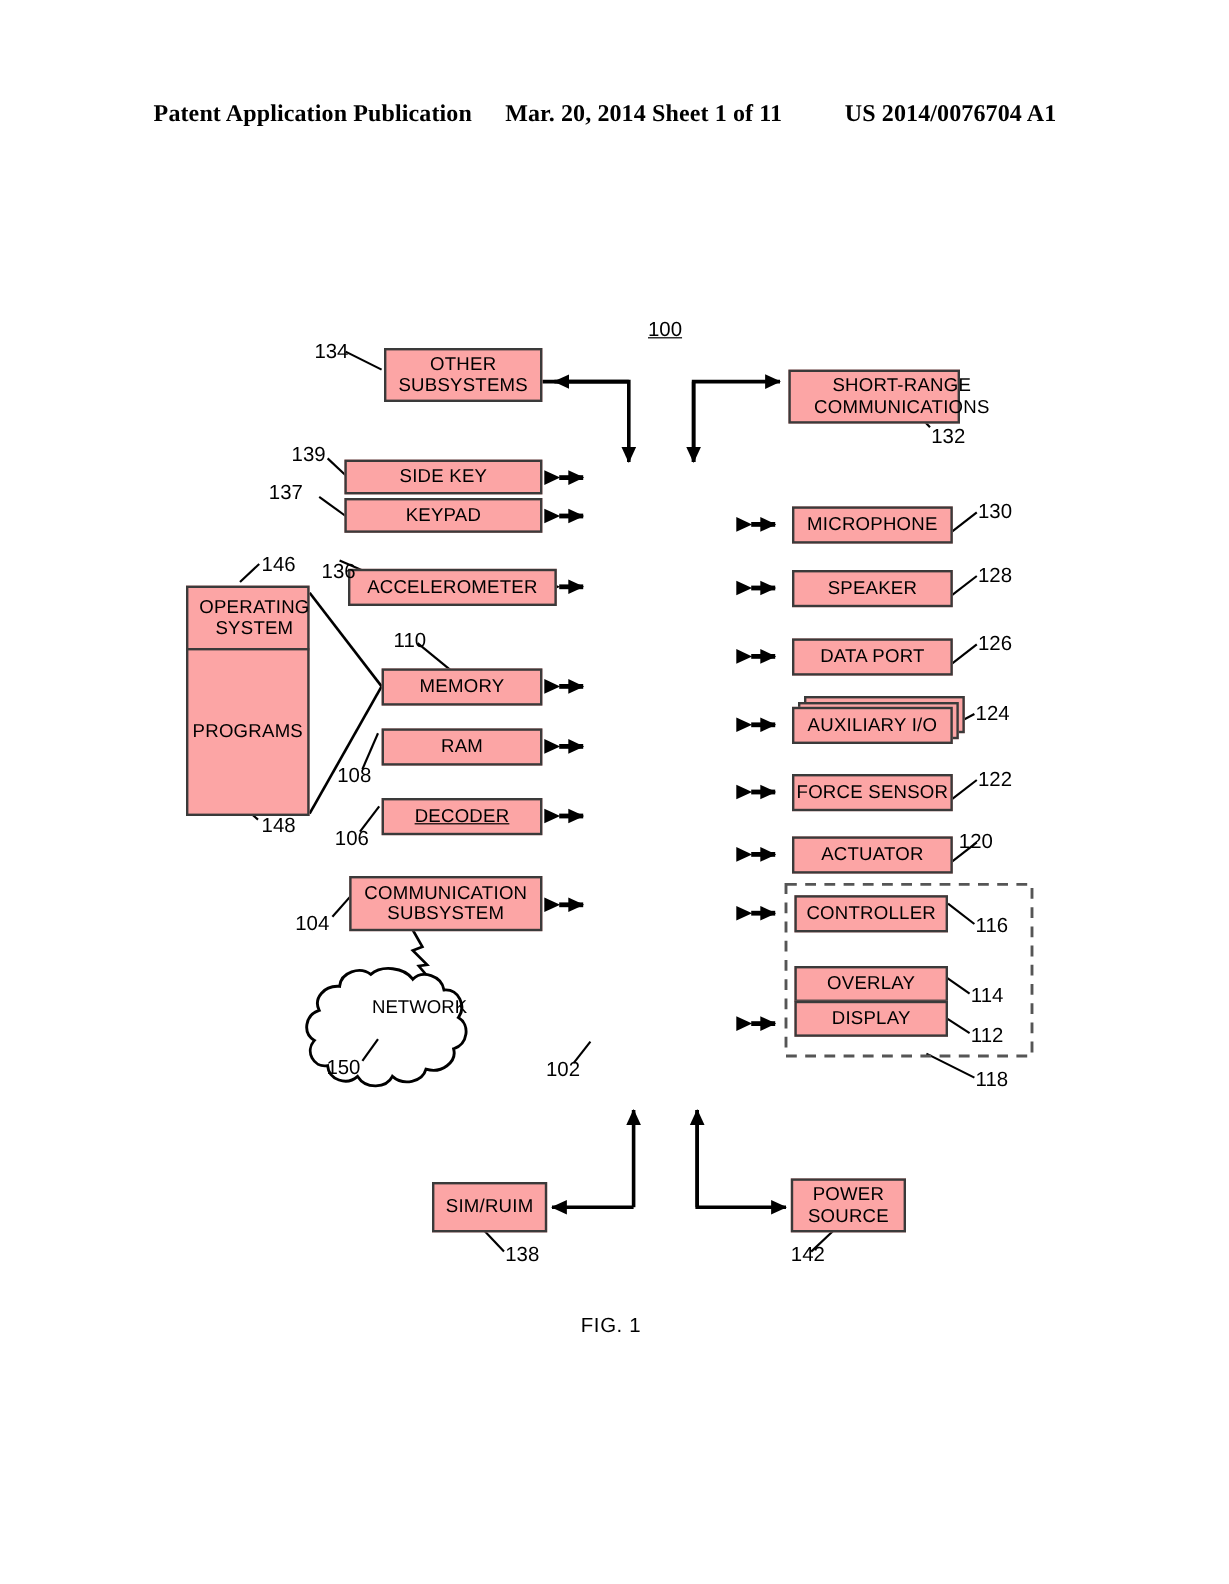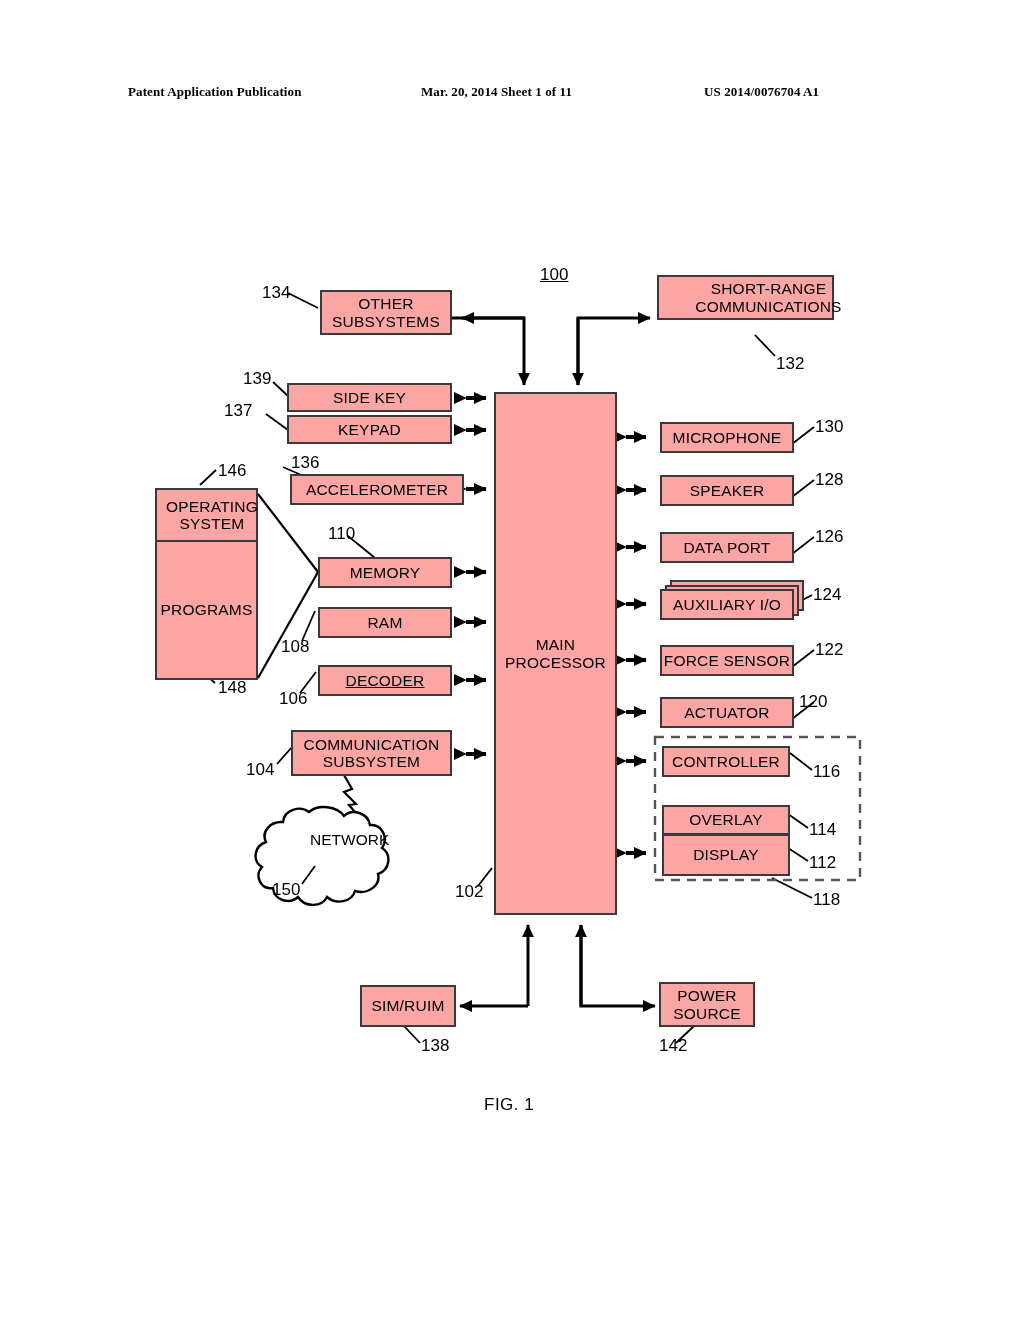--- a/index.html
+++ b/index.html
@@ -17,21 +17,21 @@
   }
   
   #page-header {
     position: absolute;
     top: 84px;
     left: 0;
     width: 1024px;
     height: 32px;
     font-family: "Liberation Serif", serif;
     font-weight: bold;
-    font-size: 13px;
+    font-size: 20px;
     letter-spacing: 0.1px;
     white-space: nowrap;
   }
   #page-header .hdr-left   { position: absolute; left: 128px; top: 0; }
   #page-header .hdr-mid    { position: absolute; left: 421px; top: 0; }
   #page-header .hdr-right  { position: absolute; left: 704px; top: 0; }
 
   
   #figure {
     position: absolute;
@@ -227,21 +227,21 @@
   </svg>
 
   <div class="nbox" style="left:320px; top:290px; width:132px; height:45px;">
     <div>
       <span>OTHER</span>
       <span>SUBSYSTEMS</span>
     </div>
   </div>
   <div class="ref" style="left:262px; top:283px;">134</div>
 
-  <div class="nbox" style="left:657px; top:275px; width:177px; height:45px;padding-left:46px;">
+  <div class="nbox" style="left:657px; top:308px; width:143px; height:45px;padding-left:46px;">
     <div>
       <span>SHORT-RANGE</span>
       <span>COMMUNICATIONS</span>
     </div>
   </div>
   <div class="ref" style="left:776px; top:354px;">132</div>
 
   <div class="sys-num" style="left:540px; top:265px;">100</div>
 
   <div class="nbox" style="left:287px; top:383px; width:165px; height:29px;">
@@ -250,21 +250,21 @@
   <div class="ref" style="left:243px; top:369px;">139</div>
 
   <div class="nbox" style="left:287px; top:415px; width:165px; height:29px;">
     <span>KEYPAD</span>
   </div>
   <div class="ref" style="left:224px; top:401px;">137</div>
 
   <div class="nbox" style="left:290px; top:474px; width:174px; height:31px;">
     <span>ACCELEROMETER</span>
   </div>
-  <div class="ref" style="left:268px; top:453px;margin-left:23px;">136</div>
+  <div class="ref" style="left:268px; top:467px;">136</div>
 
   <div class="nbox" style="left:155px; top:488px; width:103px; height:54px; border-bottom-width:2px;padding-left:11px;">
     <div>
       <span>OPERATING</span>
       <span>SYSTEM</span>
     </div>
   </div>
   <div class="ref" style="left:218px; top:461px;">146</div>
 
   <div class="nbox" style="left:155px; top:540px; width:103px; height:140px; border-top-width:2px;">
@@ -291,26 +291,20 @@
     <div>
       <span>COMMUNICATION</span>
       <span>SUBSYSTEM</span>
     </div>
   </div>
   <div class="ref" style="left:246px; top:760px;">104</div>
 
   <div class="cloud-text" style="left:310px; top:831px;">NETWORK</div>
   <div class="ref" style="left:272px; top:880px;">150</div>
 
-  <div class="nbox" style="left:494px; top:392px; width:123px; height:523px;">
-    <div>
-      <span>MAIN</span>
-      <span>PROCESSOR</span>
-    </div>
-  </div>
   <div class="ref" style="left:455px; top:882px;">102</div>
 
   <div class="nbox" style="left:660px; top:422px; width:134px; height:31px;">
     <span>MICROPHONE</span>
   </div>
   <div class="ref" style="left:815px; top:417px;">130</div>
 
   <div class="nbox" style="left:660px; top:475px; width:134px; height:31px;">
     <span>SPEAKER</span>
   </div>
@@ -341,21 +335,21 @@
   <div class="nbox" style="left:662px; top:746px; width:128px; height:31px;">
     <span>CONTROLLER</span>
   </div>
   <div class="ref" style="left:813px; top:762px;">116</div>
 
   <div class="nbox" style="left:662px; top:805px; width:128px; height:30px;">
     <span>OVERLAY</span>
   </div>
   <div class="ref" style="left:809px; top:820px;">114</div>
 
-  <div class="nbox" style="left:662px; top:834px; width:128px; height:42px;align-items:center;">
+  <div class="nbox" style="left:662px; top:834px; width:128px; height:30px;align-items:center;">
     <span>DISPLAY</span>
   </div>
   <div class="ref" style="left:809px; top:853px;">112</div>
 
   <div class="ref" style="left:813px; top:890px;">118</div>
 
   <div class="nbox" style="left:360px; top:985px; width:96px; height:42px;">
     <span>SIM/RUIM</span>
   </div>
   <div class="ref" style="left:421px; top:1036px;">138</div>

